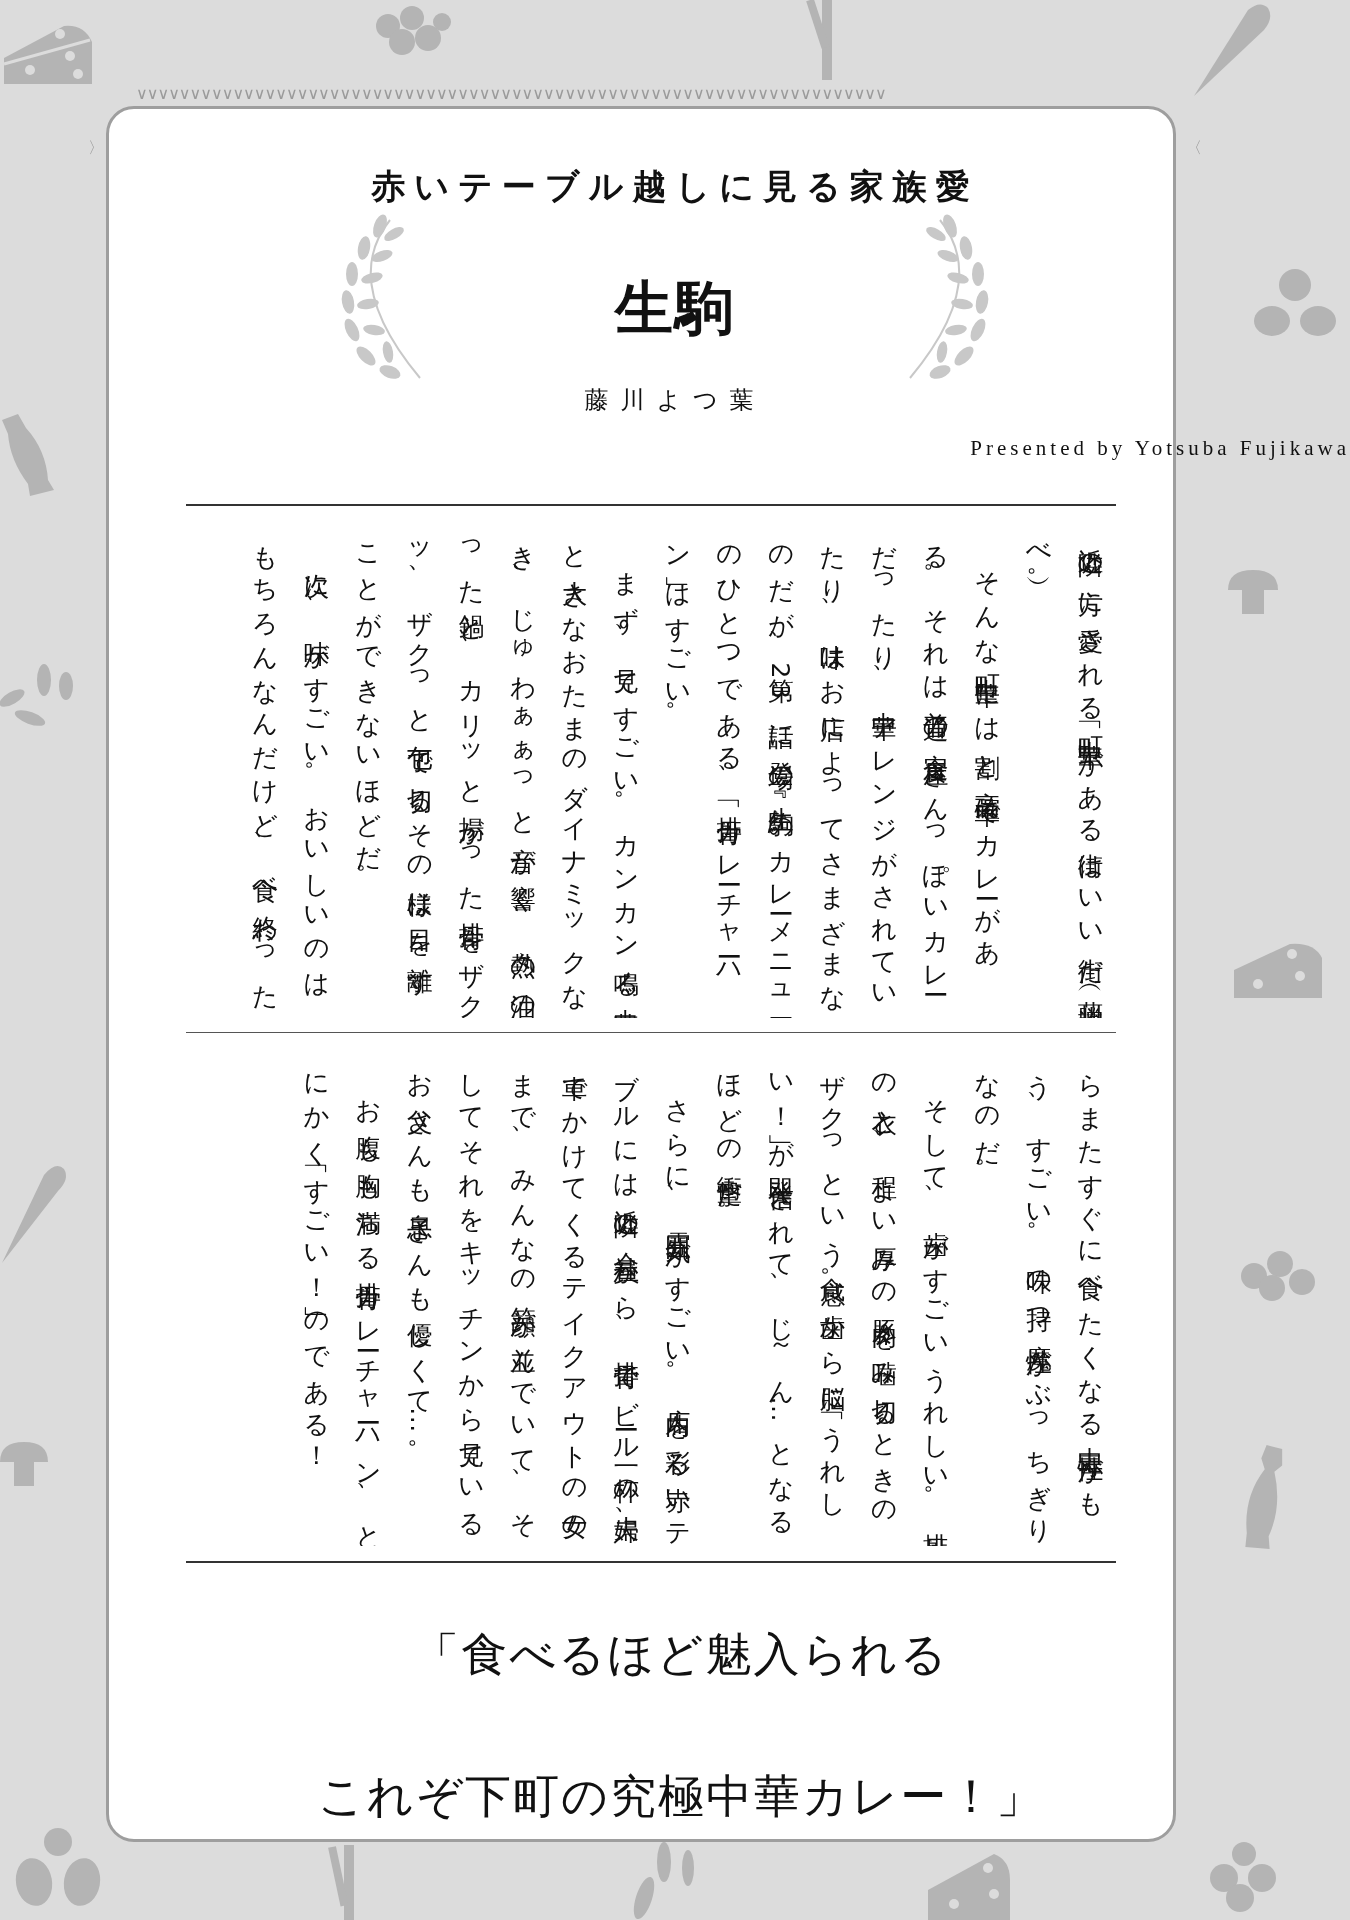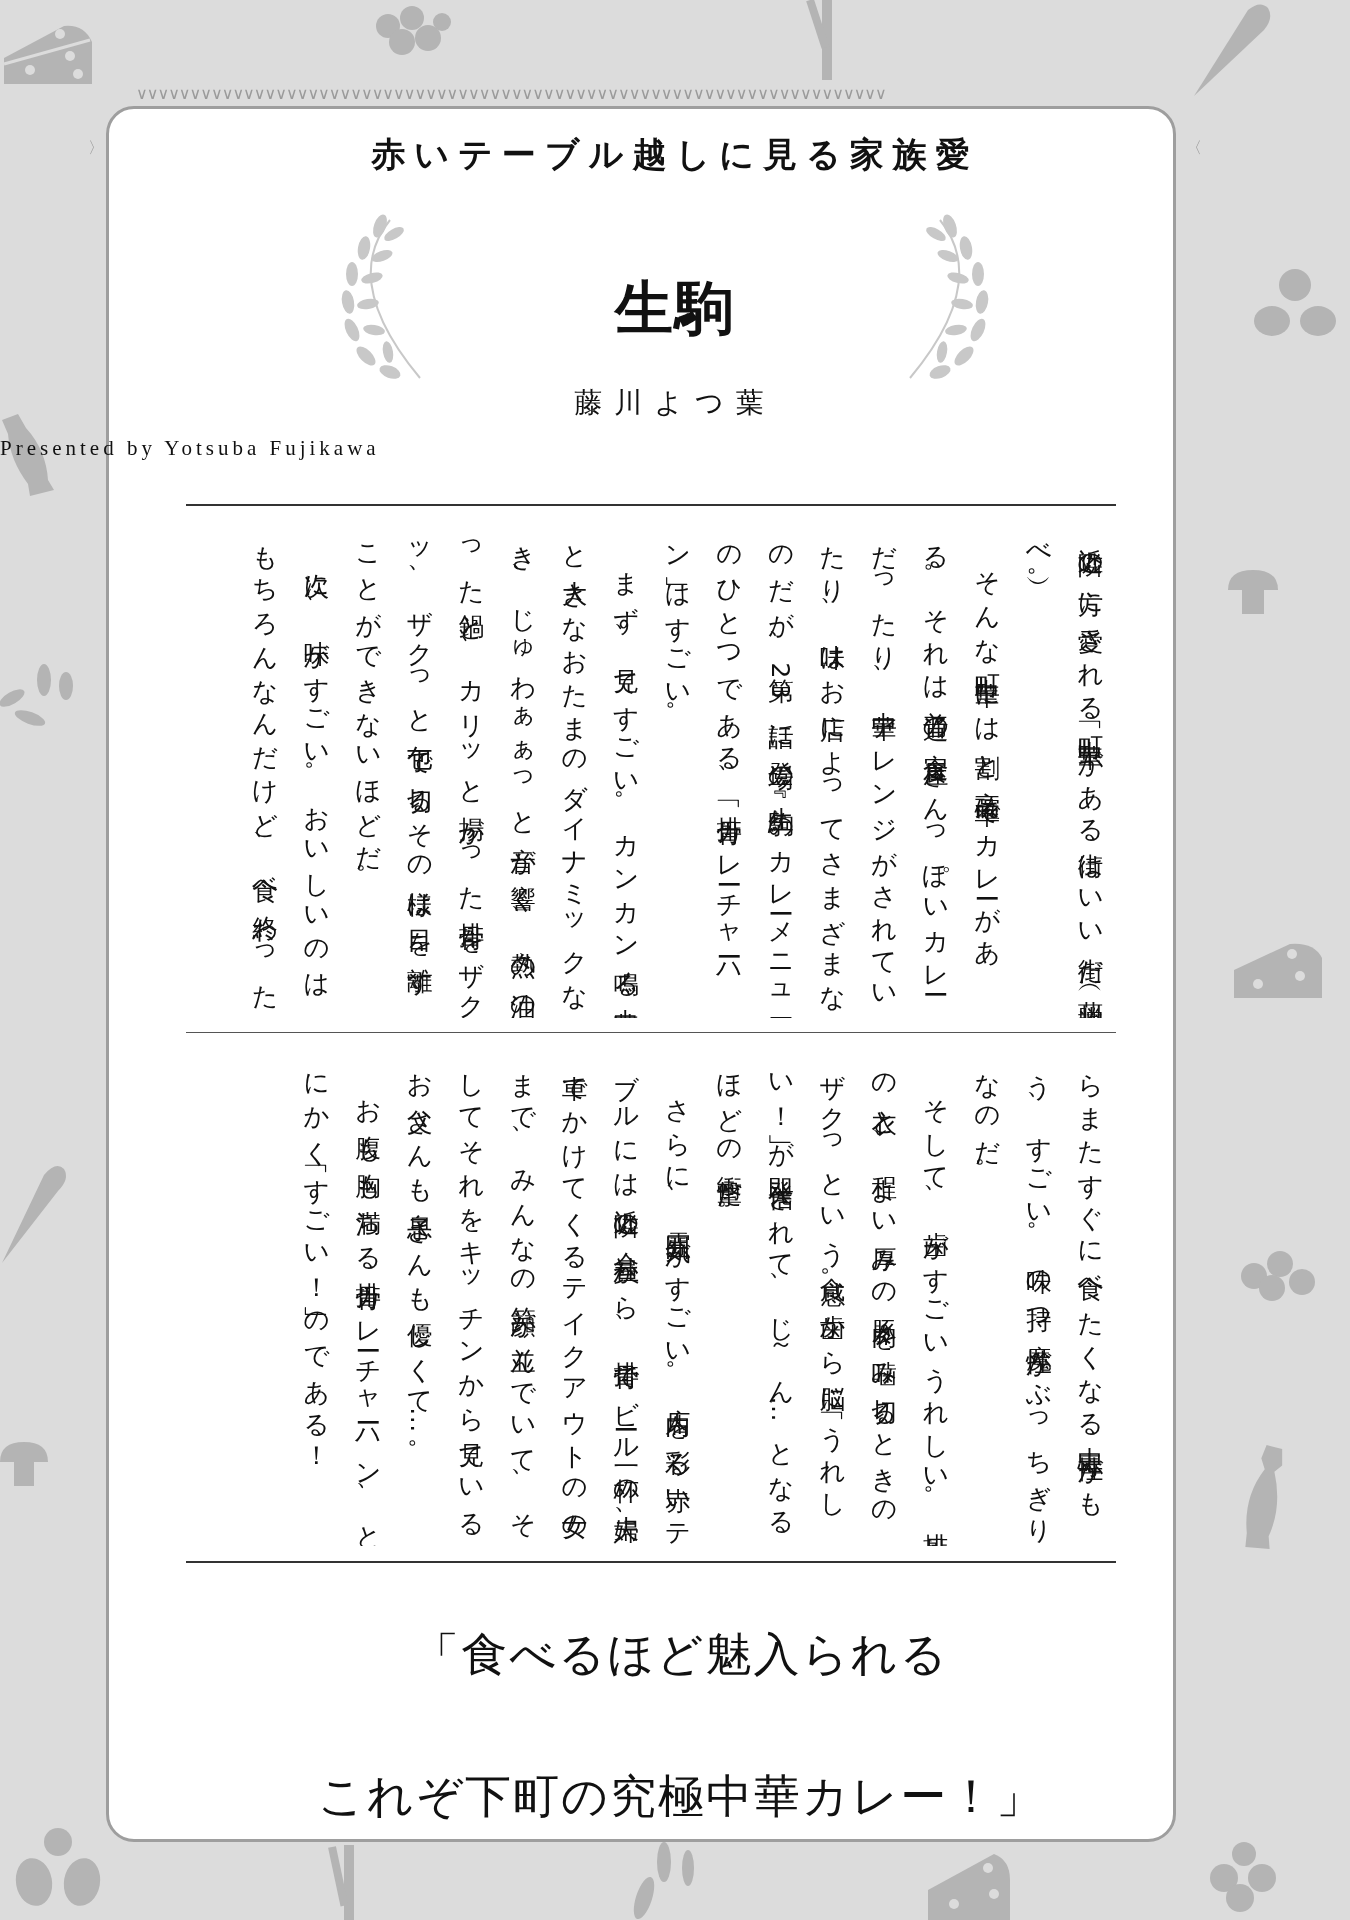--- a/index.html
+++ b/index.html
@@ -27,35 +27,35 @@
   
   .paper {
     position:absolute; left:106px; top:106px; width:1070px; height:1736px;
     background:#ffffff;
     border:3px solid #9e9e9e;
     border-radius:28px;
     box-sizing:border-box;
   }
 
   .series-title {
-    position:absolute; left:0; width:100%; top:132px;
+    position:absolute; left:0; width:100%; top:164px;
     text-align:center; font-size:34px; font-weight:bold; letter-spacing:9px;
   }
   .store-name {
     position:absolute; left:0; width:100%; top:270px;
     text-align:center; font-size:58px; font-weight:bold; letter-spacing:2px;
   }
   .laurel { position:absolute; top:212px; }
   .author-jp {
     position:absolute; left:0; width:100%; top:384px;
-    text-align:center; font-family:"DejaVu Serif", serif; font-size:28px; letter-spacing:12px;
+    text-align:center; font-family:"DejaVu Serif", serif; font-size:24px; letter-spacing:12px;
   }
   .author-en {
     position:absolute; left:0; width:100%; top:436px;
-    text-align:left; font-family:"Liberation Serif", serif; font-size:21px; letter-spacing:4px;
+    text-align:right; font-family:"Liberation Serif", serif; font-size:21px; letter-spacing:4px;
   }
   .rule {
     position:absolute; left:186px; width:930px; height:2px; background:#333;
   }
 
   .body-block {
     position:absolute; left:186px; width:930px;
     writing-mode: vertical-rl;
     font-size:25.5px; line-height:51.6px; letter-spacing:4.3px;
     font-family:"DejaVu Sans", sans-serif;

